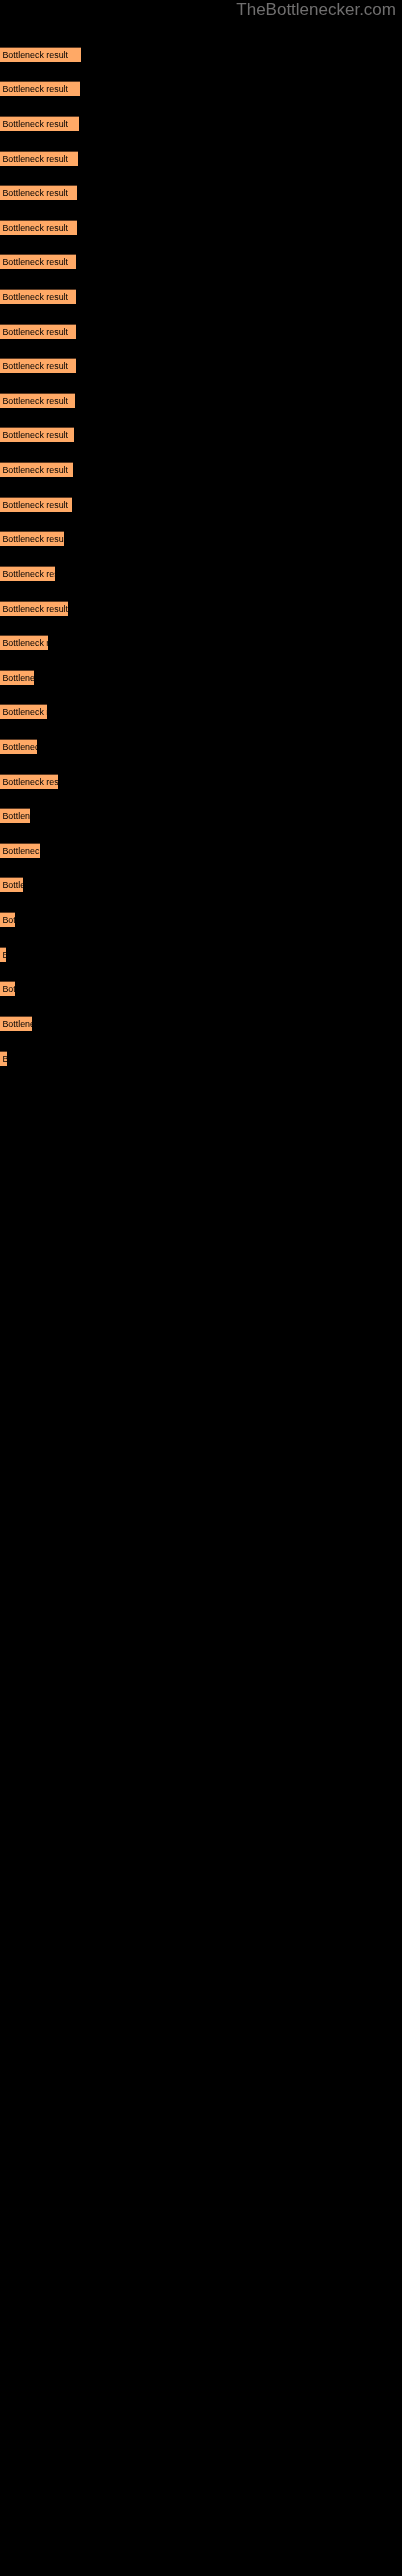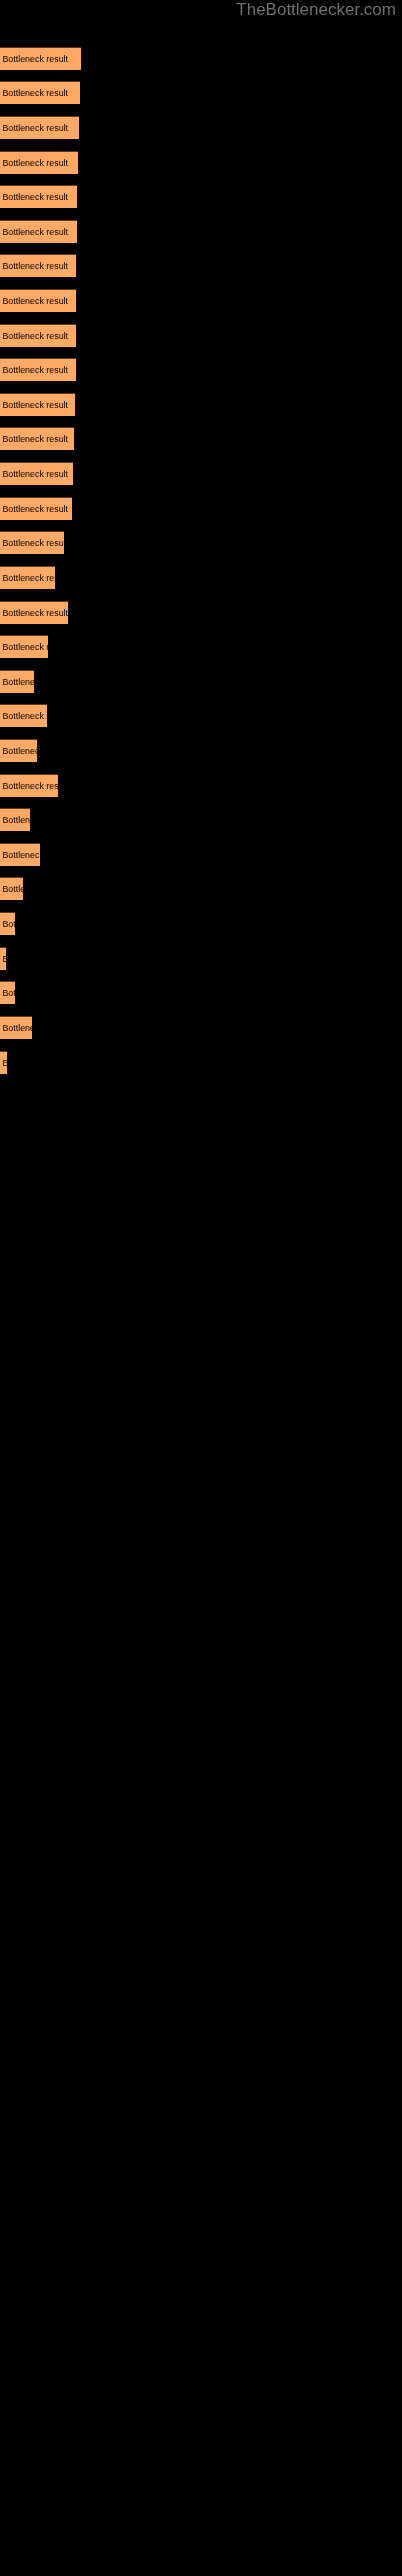--- a/index.html
+++ b/index.html
@@ -39,21 +39,21 @@
   }
 
   .bar-row {
     position: absolute;
     left: 0px;
     height: 17px;
   }
 
   .bar {
     position: relative;
-    height: 23px;
+    height: 15px;
     background: #ffa966;
     border-top: 1.6px solid #5c3a22;
     box-sizing: border-box;
     overflow: hidden;
     white-space: nowrap;
   }
 
   .bar-label {
     position: absolute;
     left: 2.4px;

